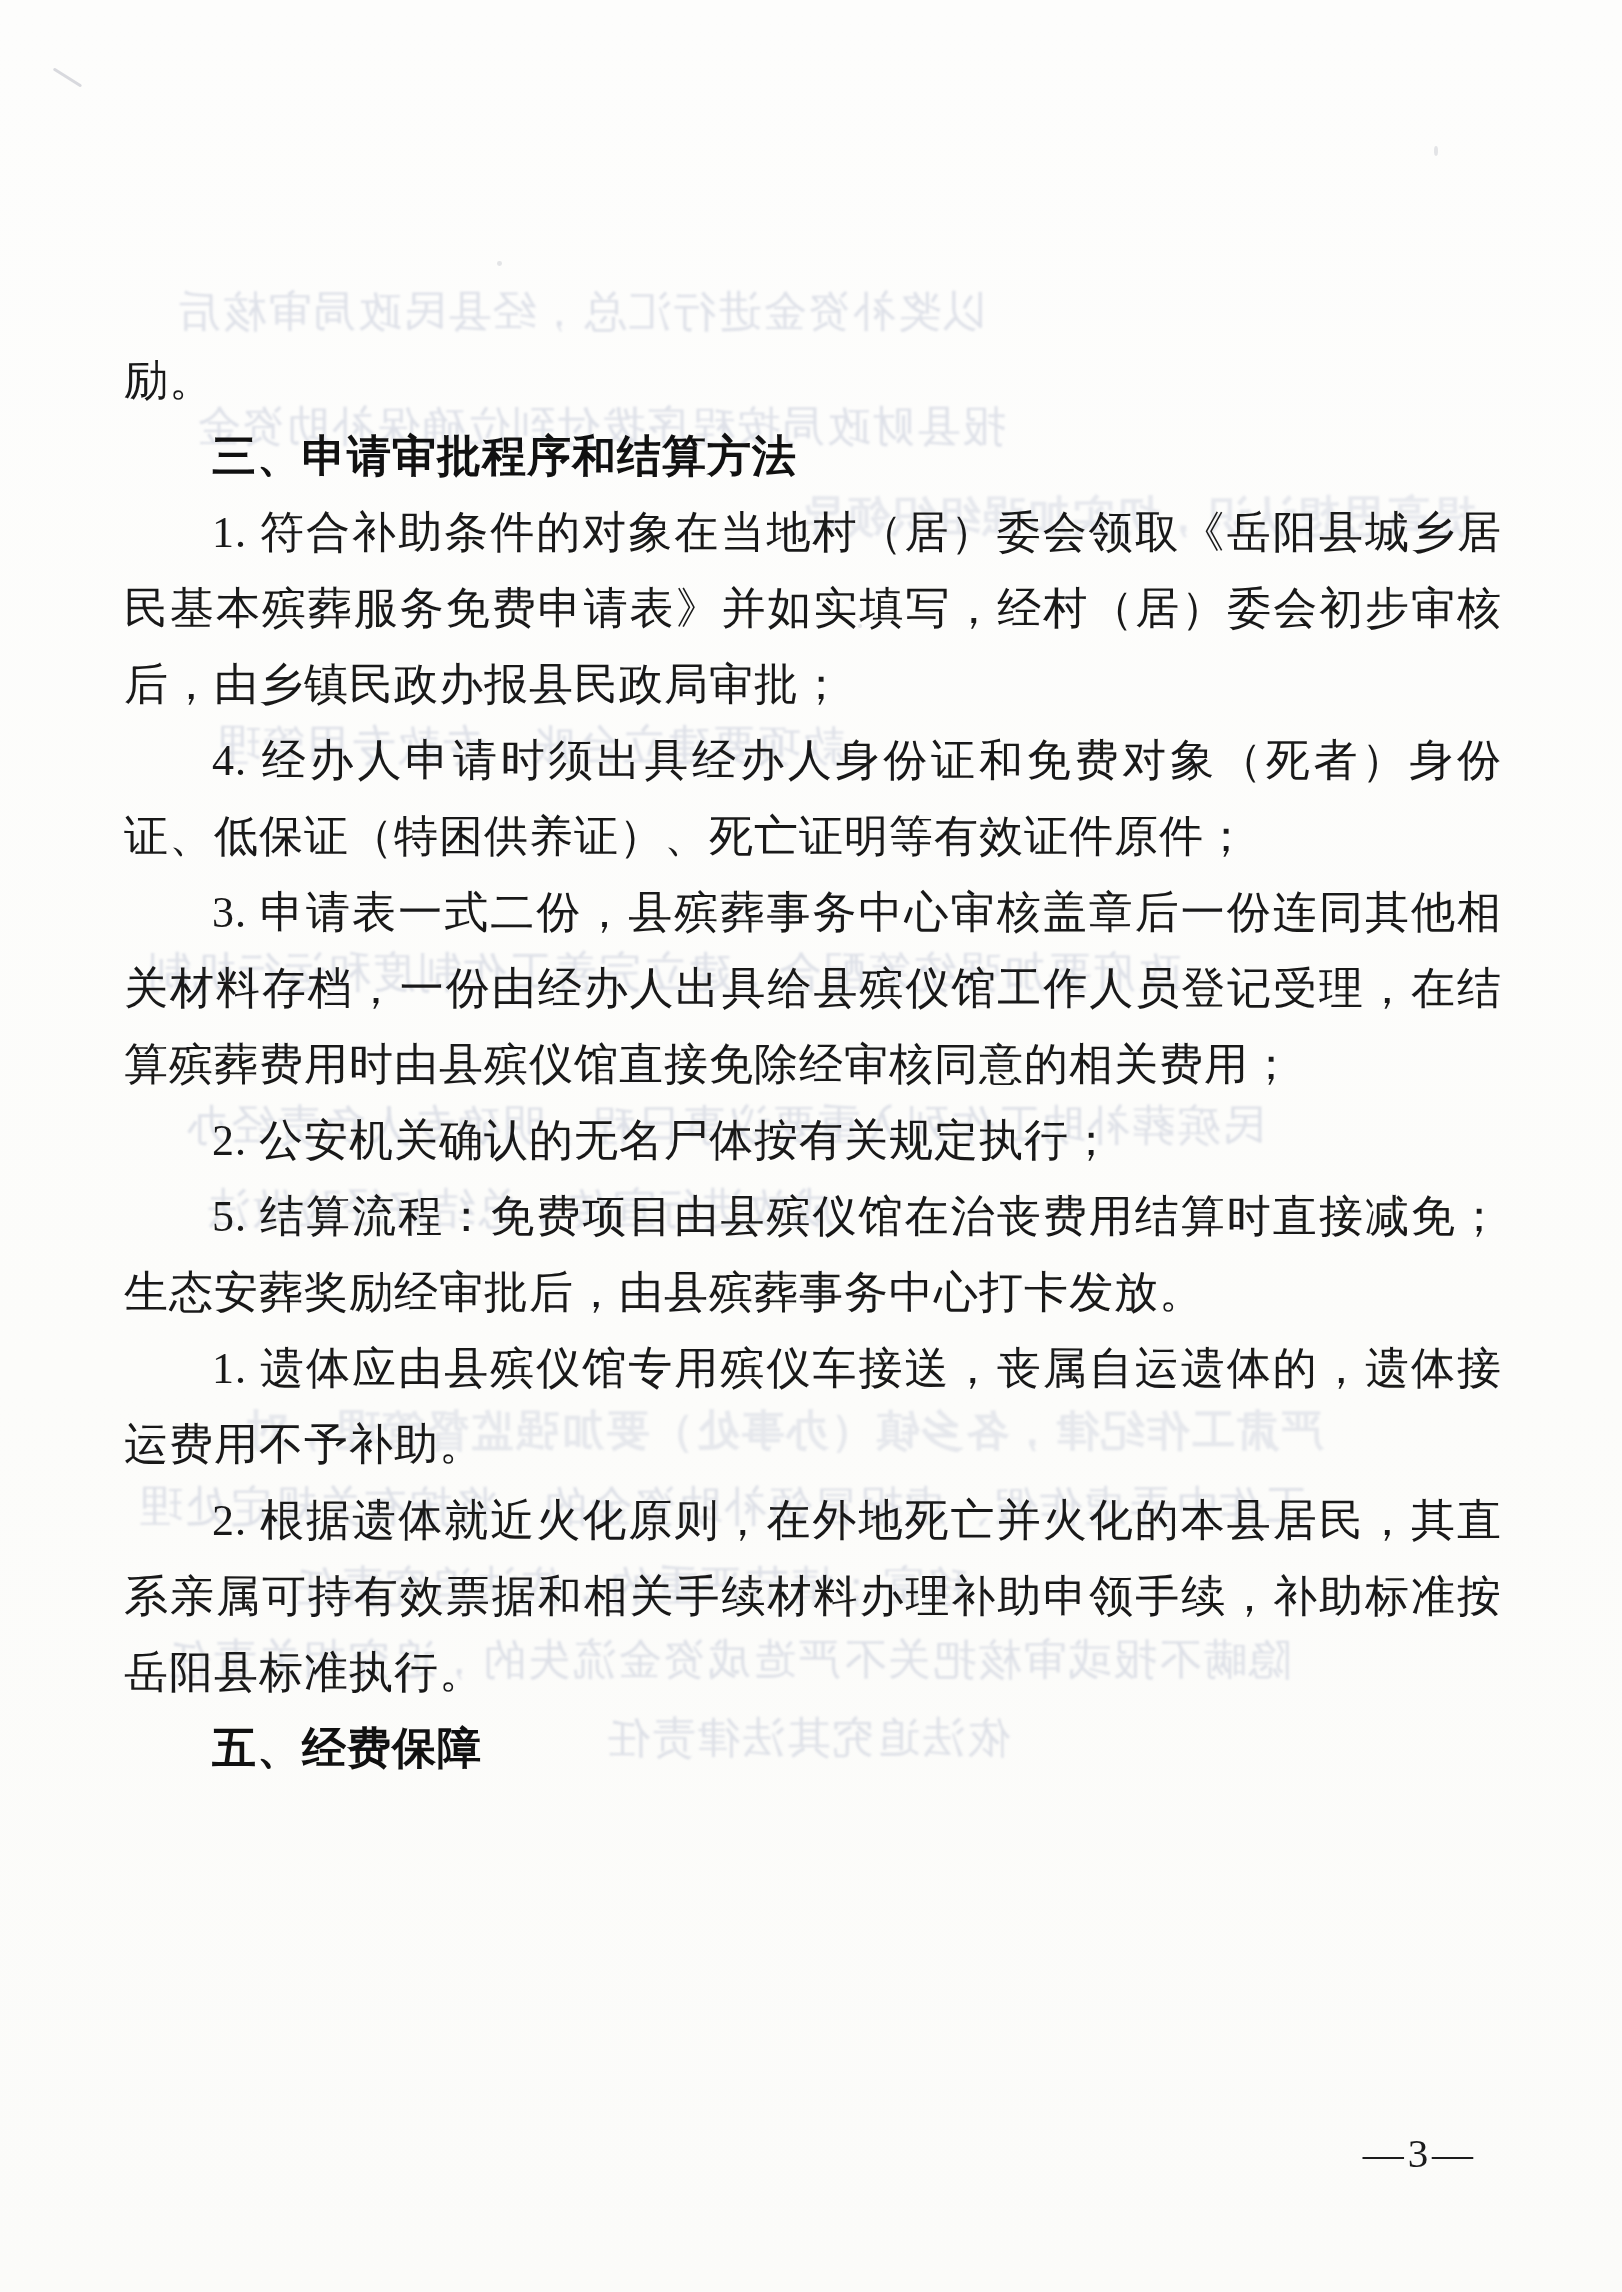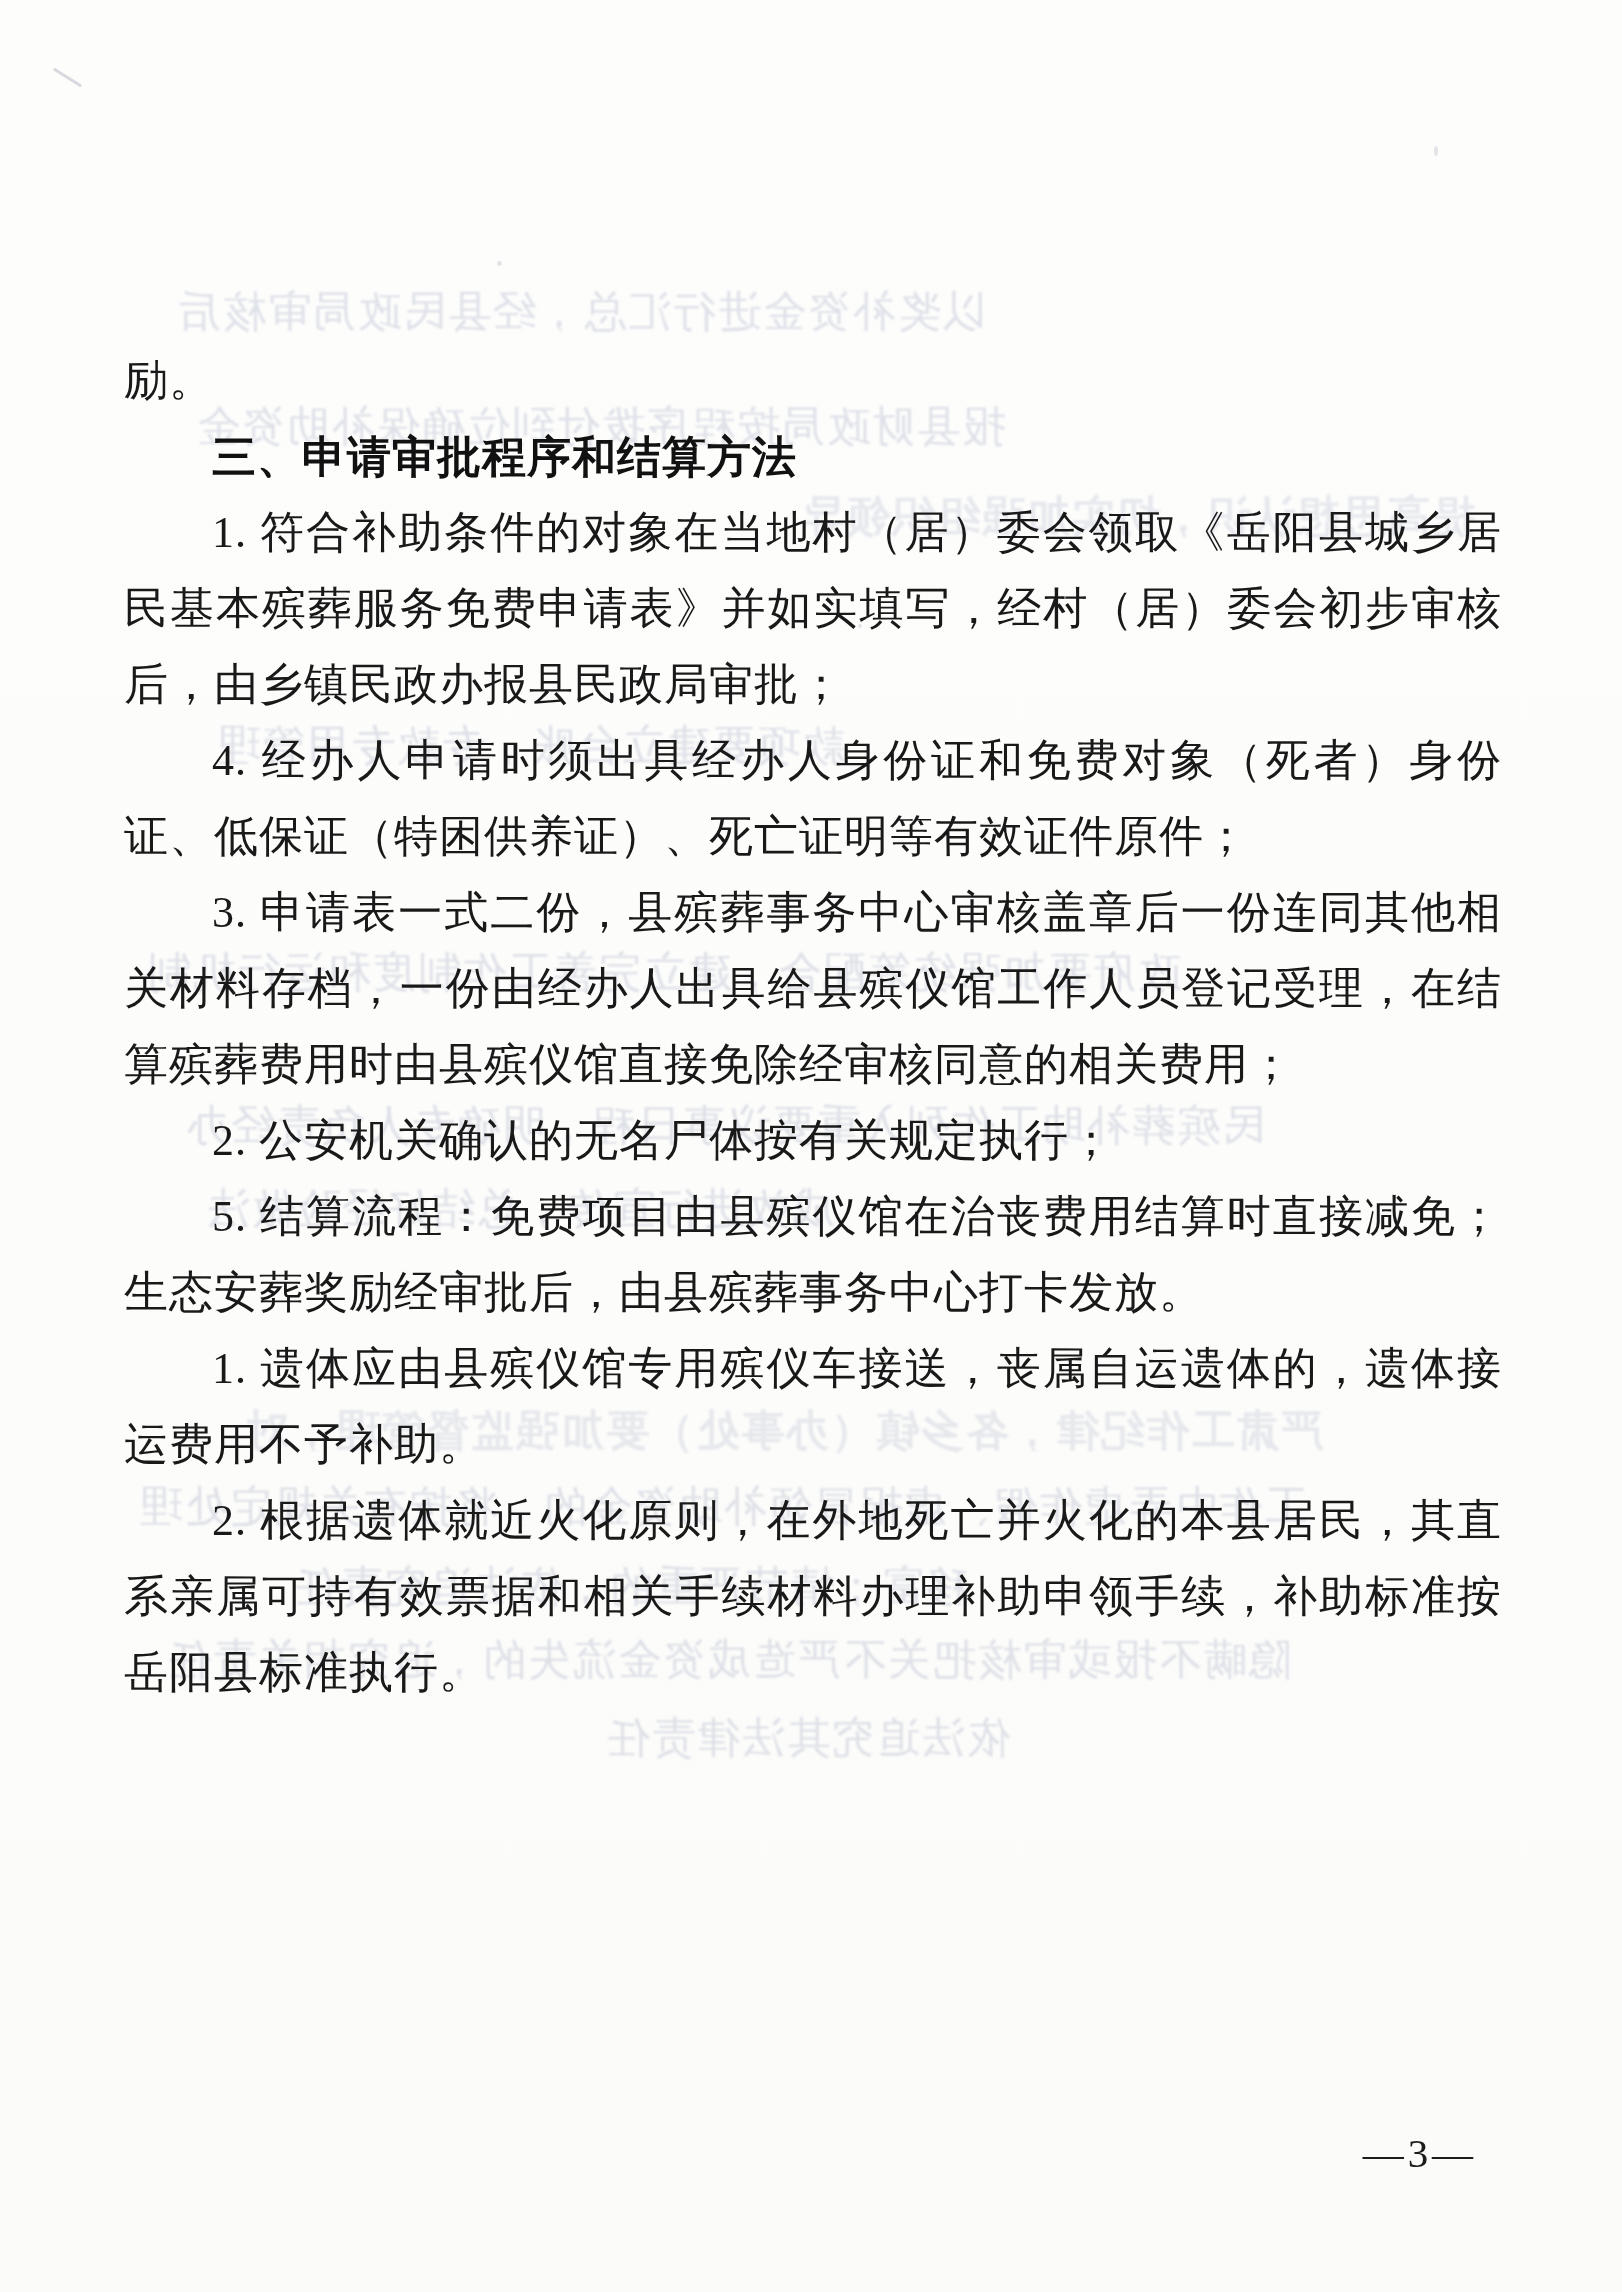--- a/index.html
+++ b/index.html
@@ -34,21 +34,21 @@
     font-size:44px;
     line-height:76px;
     text-align:justify;
     letter-spacing:1px;
   }
   .content p{margin:0;padding:0;}
   .para{text-indent:2em;}
   .noindent{text-indent:0;}
   .heading{
     text-indent:2em;
-    font-family:Liberation Sans, sans-serif;
+    font-family:Liberation Serif, serif;
     font-weight:700;
     color:#111;
   }
   .page-number{
     position:absolute;
     top:2129px;
     right:146px;
     font-size:41px;
     letter-spacing:3.9px;
     color:#1c1c1c;
@@ -96,18 +96,19 @@
     <p class="heading">三、申请审批程序和结算方法</p>
     <p class="para">1. 符合补助条件的对象在当地村（居）委会领取《岳阳县城乡居民基本殡葬服务免费申请表》并如实填写，经村（居）委会初步审核后，由乡镇民政办报县民政局审批；</p>
     <p class="para">4. 经办人申请时须出具经办人身份证和免费对象（死者）身份证、低保证（特困供养证）、死亡证明等有效证件原件；</p>
     <p class="para">3. 申请表一式二份，县殡葬事务中心审核盖章后一份连同其他相关材料存档，一份由经办人出具给县殡仪馆工作人员登记受理，在结算殡葬费用时由县殡仪馆直接免除经审核同意的相关费用；</p>
     <p class="para">2. 公安机关确认的无名尸体按有关规定执行；</p>
     <p class="para">5. 结算流程：免费项目由县殡仪馆在治丧费用结算时直接减免；生态安葬奖励经审批后，由县殡葬事务中心打卡发放。</p>
 
     <p class="para">1. 遗体应由县殡仪馆专用殡仪车接送，丧属自运遗体的，遗体接运费用不予补助。</p>
     <p class="para">2. 根据遗体就近火化原则，在外地死亡并火化的本县居民，其直系亲属可持有效票据和相关手续材料办理补助申领手续，补助标准按岳阳县标准执行。</p>
 
+    <p class="heading">五、经费保障</p>
   </div>
 
   <div class="page-number">—3—</div>
 
 </div>
 
 
 </body></html>

